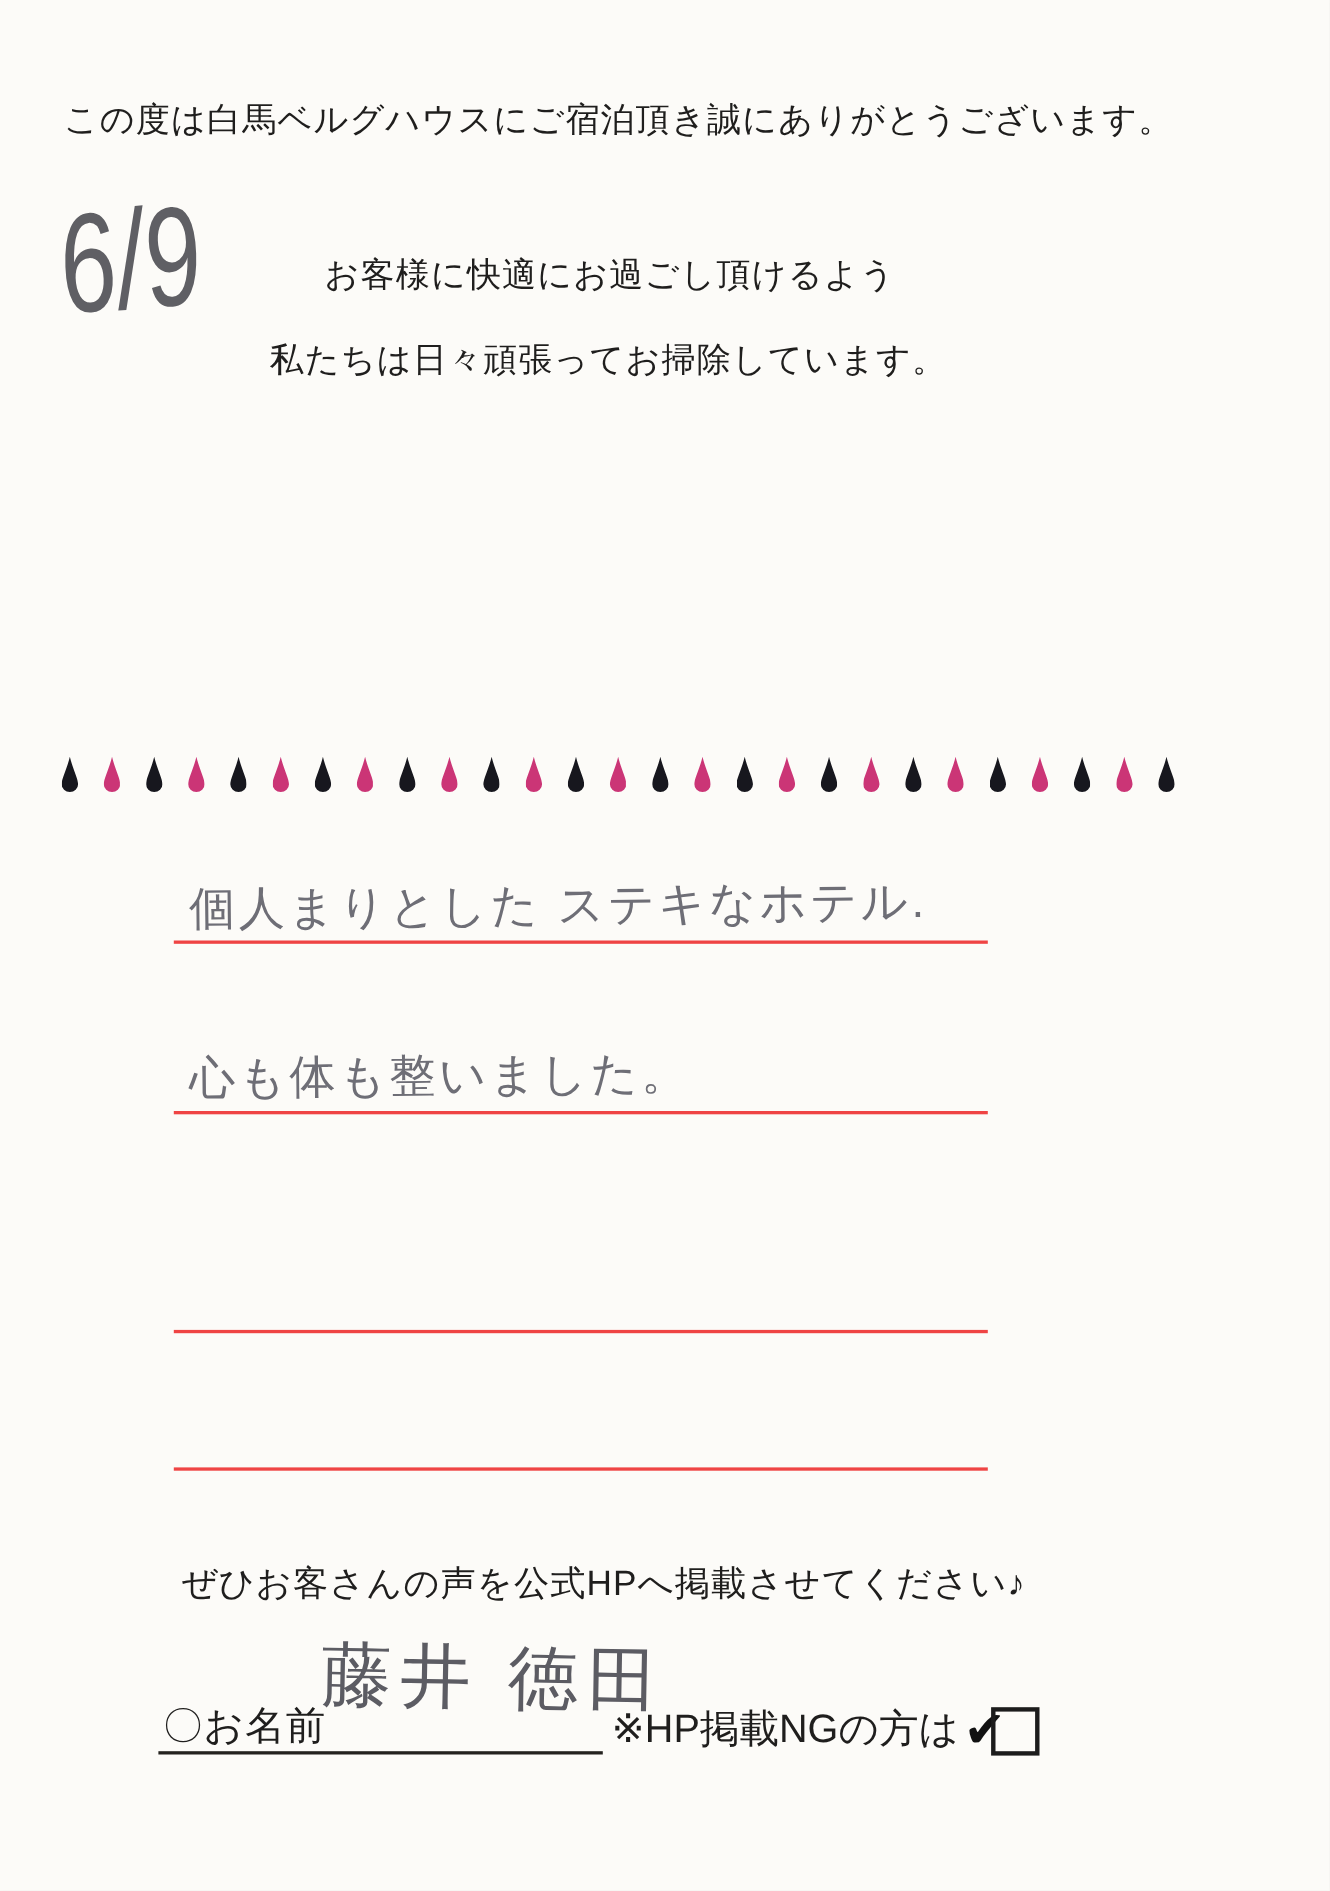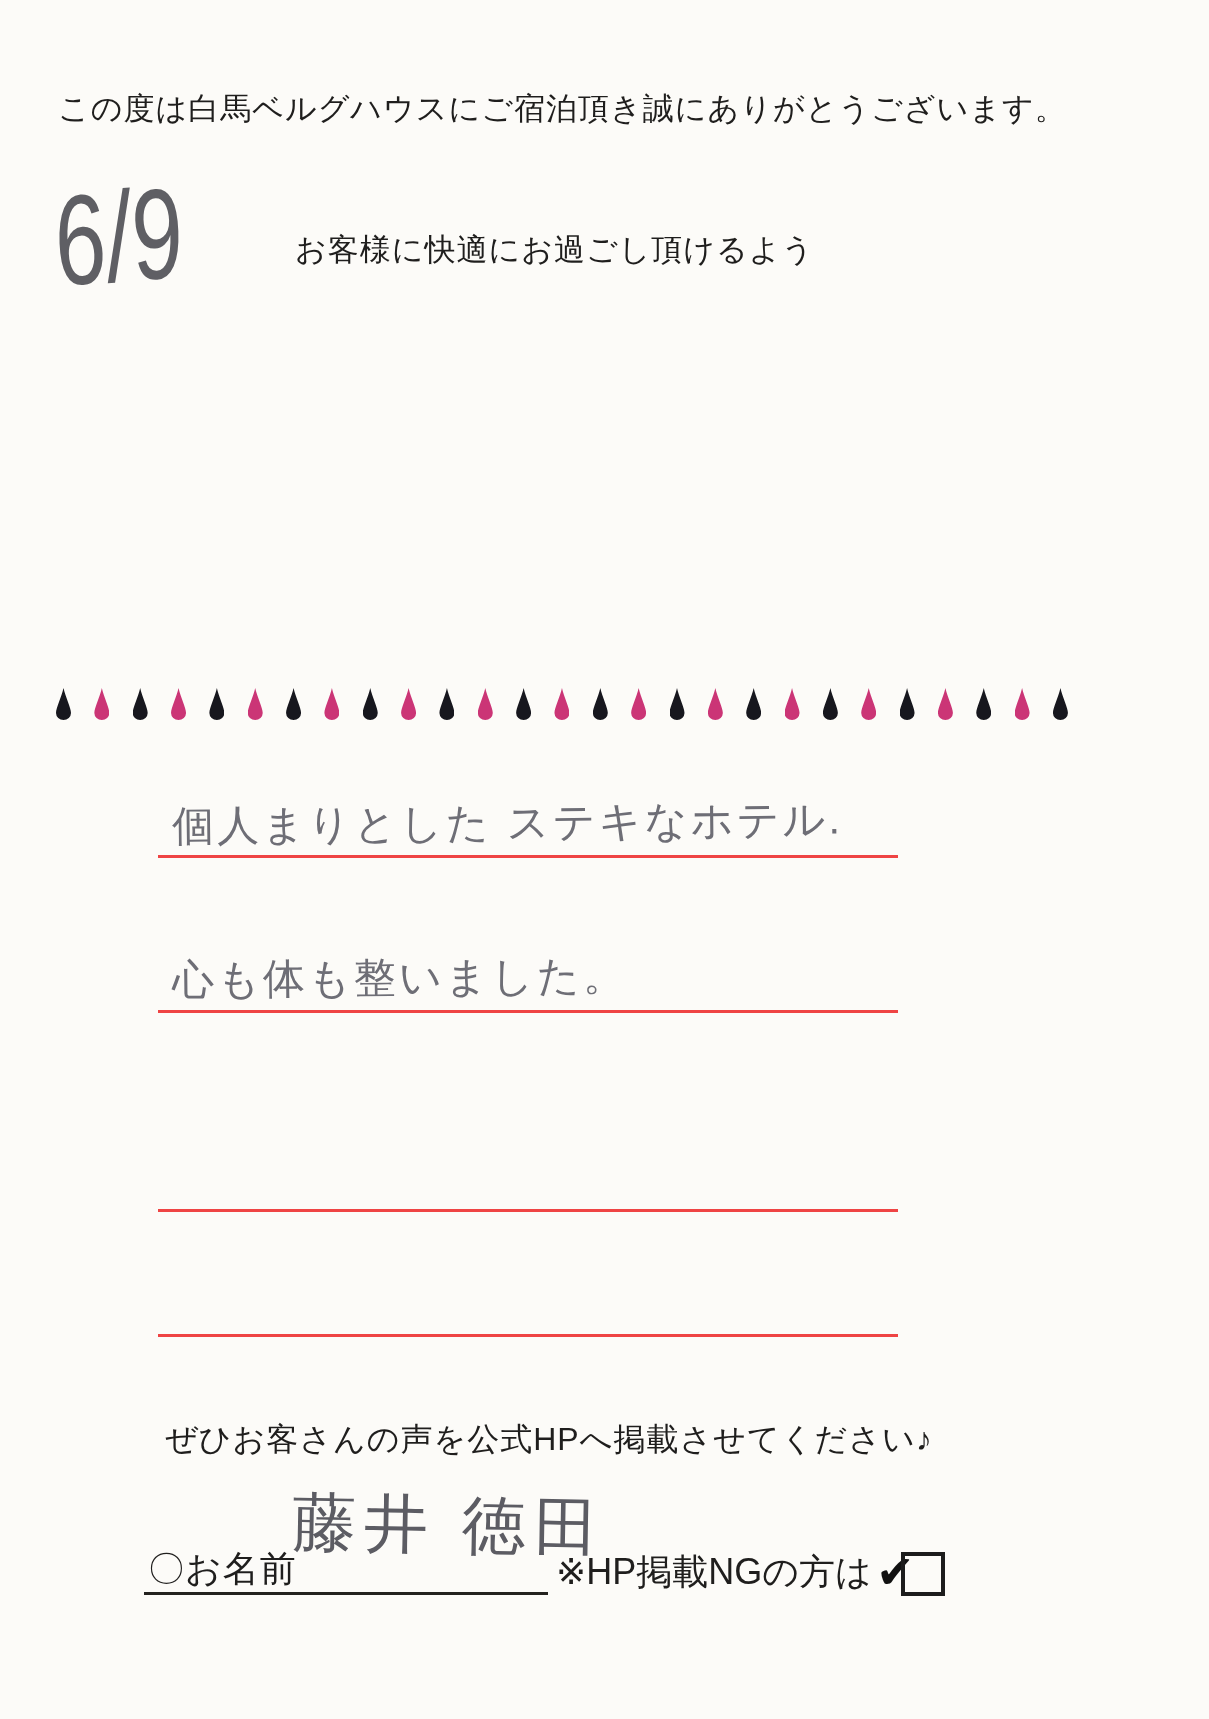--- a/index.html
+++ b/index.html
@@ -77,20 +77,21 @@
 </head>
 <body>
 
 <div class="paper">
 
   <div class="printed greeting">この度は白馬ベルグハウスにご宿泊頂き誠にありがとうございます。</div>
 
   <div class="hand date">6/9</div>
 
   <div class="printed intro-0">お客様に快適にお過ごし頂けるよう</div>
+  <div class="printed intro-1">私たちは日々頑張ってお掃除しています。</div>
 
   <div class="divider">
       <span class="drop" style="background: rgb(23, 23, 30);"></span>
       <span class="drop" style="background: rgb(203, 53, 118);"></span>
       <span class="drop" style="background: rgb(23, 23, 30);"></span>
       <span class="drop" style="background: rgb(203, 53, 118);"></span>
       <span class="drop" style="background: rgb(23, 23, 30);"></span>
       <span class="drop" style="background: rgb(203, 53, 118);"></span>
       <span class="drop" style="background: rgb(23, 23, 30);"></span>
       <span class="drop" style="background: rgb(203, 53, 118);"></span>

